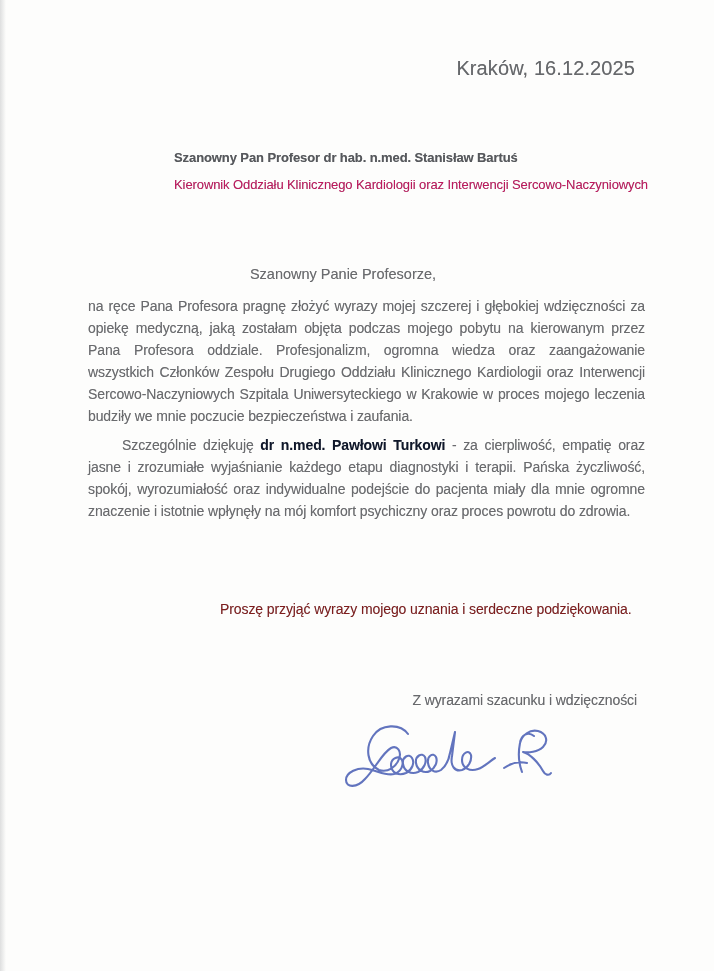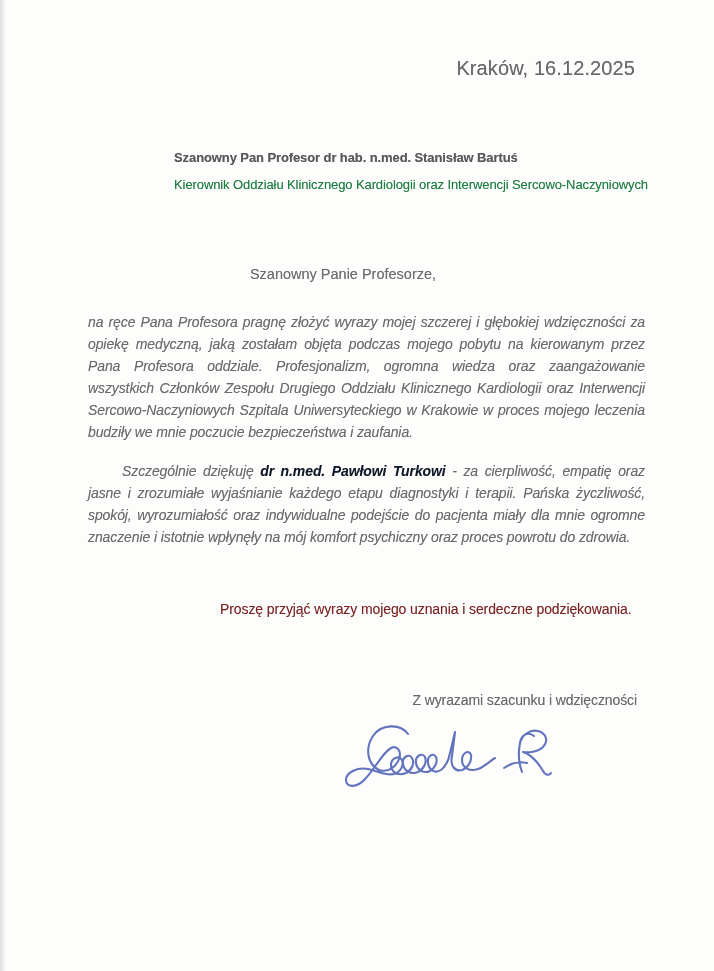--- a/index.html
+++ b/index.html
@@ -44,21 +44,21 @@
     line-height: 27px;
     font-size: 13px;
   }
   .recipient-name {
     font-weight: bold;
     color: #56585c;
     letter-spacing: -0.1px;
     text-shadow: 0 0 0.5px rgba(90,92,96,0.55);
   }
   .recipient-title {
-    color: #15803d;
+    color: #be185d;
     letter-spacing: -0.1px;
     text-shadow: 0 0 0.5px rgba(110,112,115,0.5);
   }
   .salutation {
     position: absolute;
     top: 266px;
     left: 0;
     width: 686px;
     text-align: center;
     font-size: 14.5px;
@@ -71,22 +71,21 @@
     left: 88px;
     width: 557px;
     font-size: 14px;
     line-height: 22.1px;
     letter-spacing: -0.1px;
     text-align: justify;
     color: #6a6b6e;
     text-shadow: 0 0 0.5px rgba(110,112,115,0.5);
   }
   .body-block p {
-    margin: 16px 0 6px 0;
-    font-style: italic;
+    margin: 0 0 6px 0;
   }
   .body-block p.indent {
     text-indent: 34px;
   }
   .body-block .bold {
     font-weight: bold;
     color: #0f172a;
   }
   .closing {
     position: absolute;

